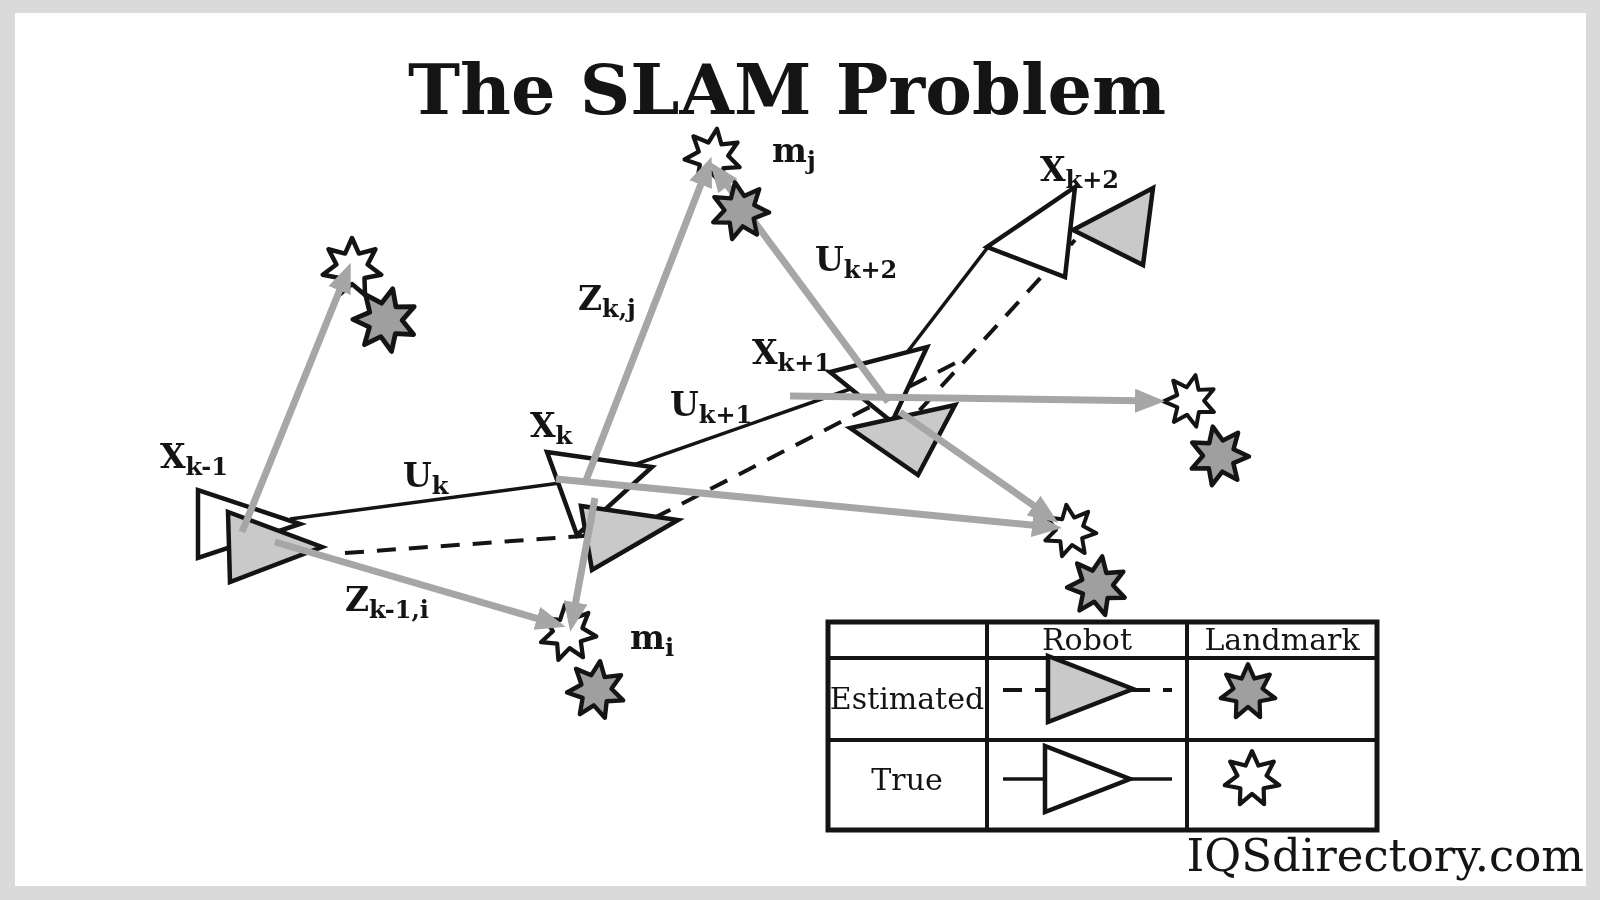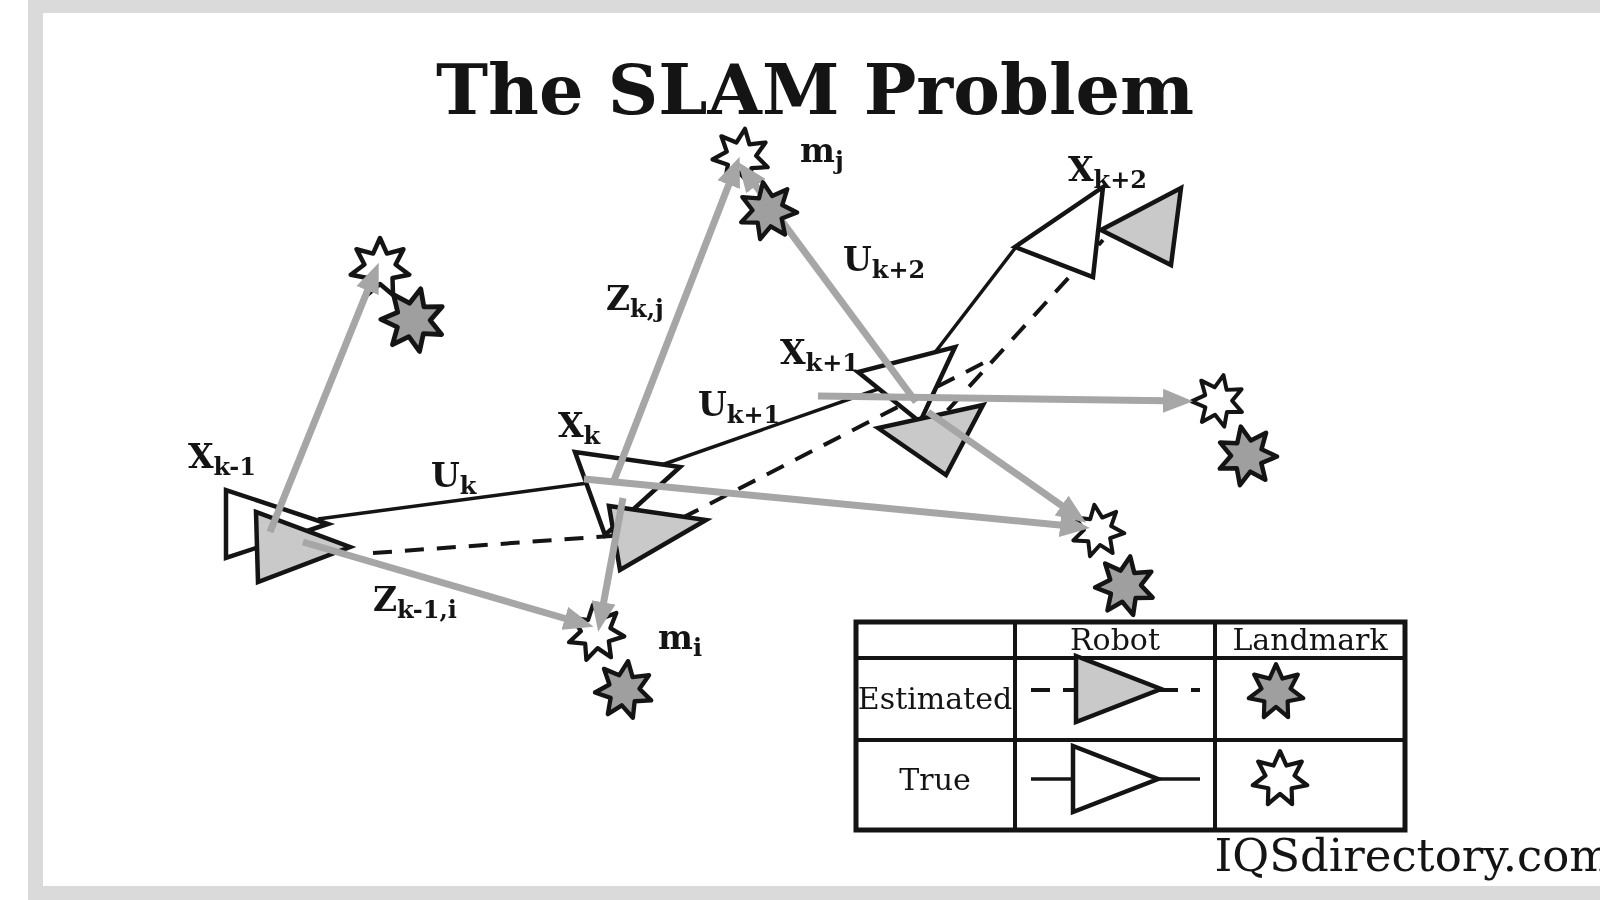--- a/index.html
+++ b/index.html
@@ -1,16 +1,16 @@
 <!DOCTYPE html>
 <html><head>
 <meta charset="utf-8">
 <style>
   html,body{margin:0;padding:0;width:1600px;height:900px;overflow:hidden;background:#fff;}
-  .stage{position:relative;width:1316px;height:900px;margin-left:28px;}
+  .stage{position:relative;width:1316px;height:900px;}
   svg{display:block;}
   .title-text{font-family:"DejaVu Serif","Liberation Serif",serif;font-weight:bold;font-size:70px;fill:#141414;}
   .lbl{font-family:"DejaVu Serif","Liberation Serif",serif;font-weight:bold;font-size:33px;fill:#141414;}
   .lbl .sub{font-size:24px;}
   .legend-text{font-family:"DejaVu Serif","Liberation Serif",serif;font-size:30px;fill:#141414;}
   .watermark-text{font-family:"DejaVu Serif","Liberation Serif",serif;font-size:45px;fill:#141414;}
   .tri-true{fill:#ffffff;stroke:#141414;stroke-width:4.5;stroke-linejoin:miter;}
   .tri-est{fill:#c9c9c9;stroke:#141414;stroke-width:4.5;stroke-linejoin:miter;}
   .star-true{fill:#ffffff;stroke:#141414;stroke-width:4.5;stroke-linejoin:round;}
   .star-est{fill:#9f9f9f;stroke:#141414;stroke-width:4.5;stroke-linejoin:round;}

